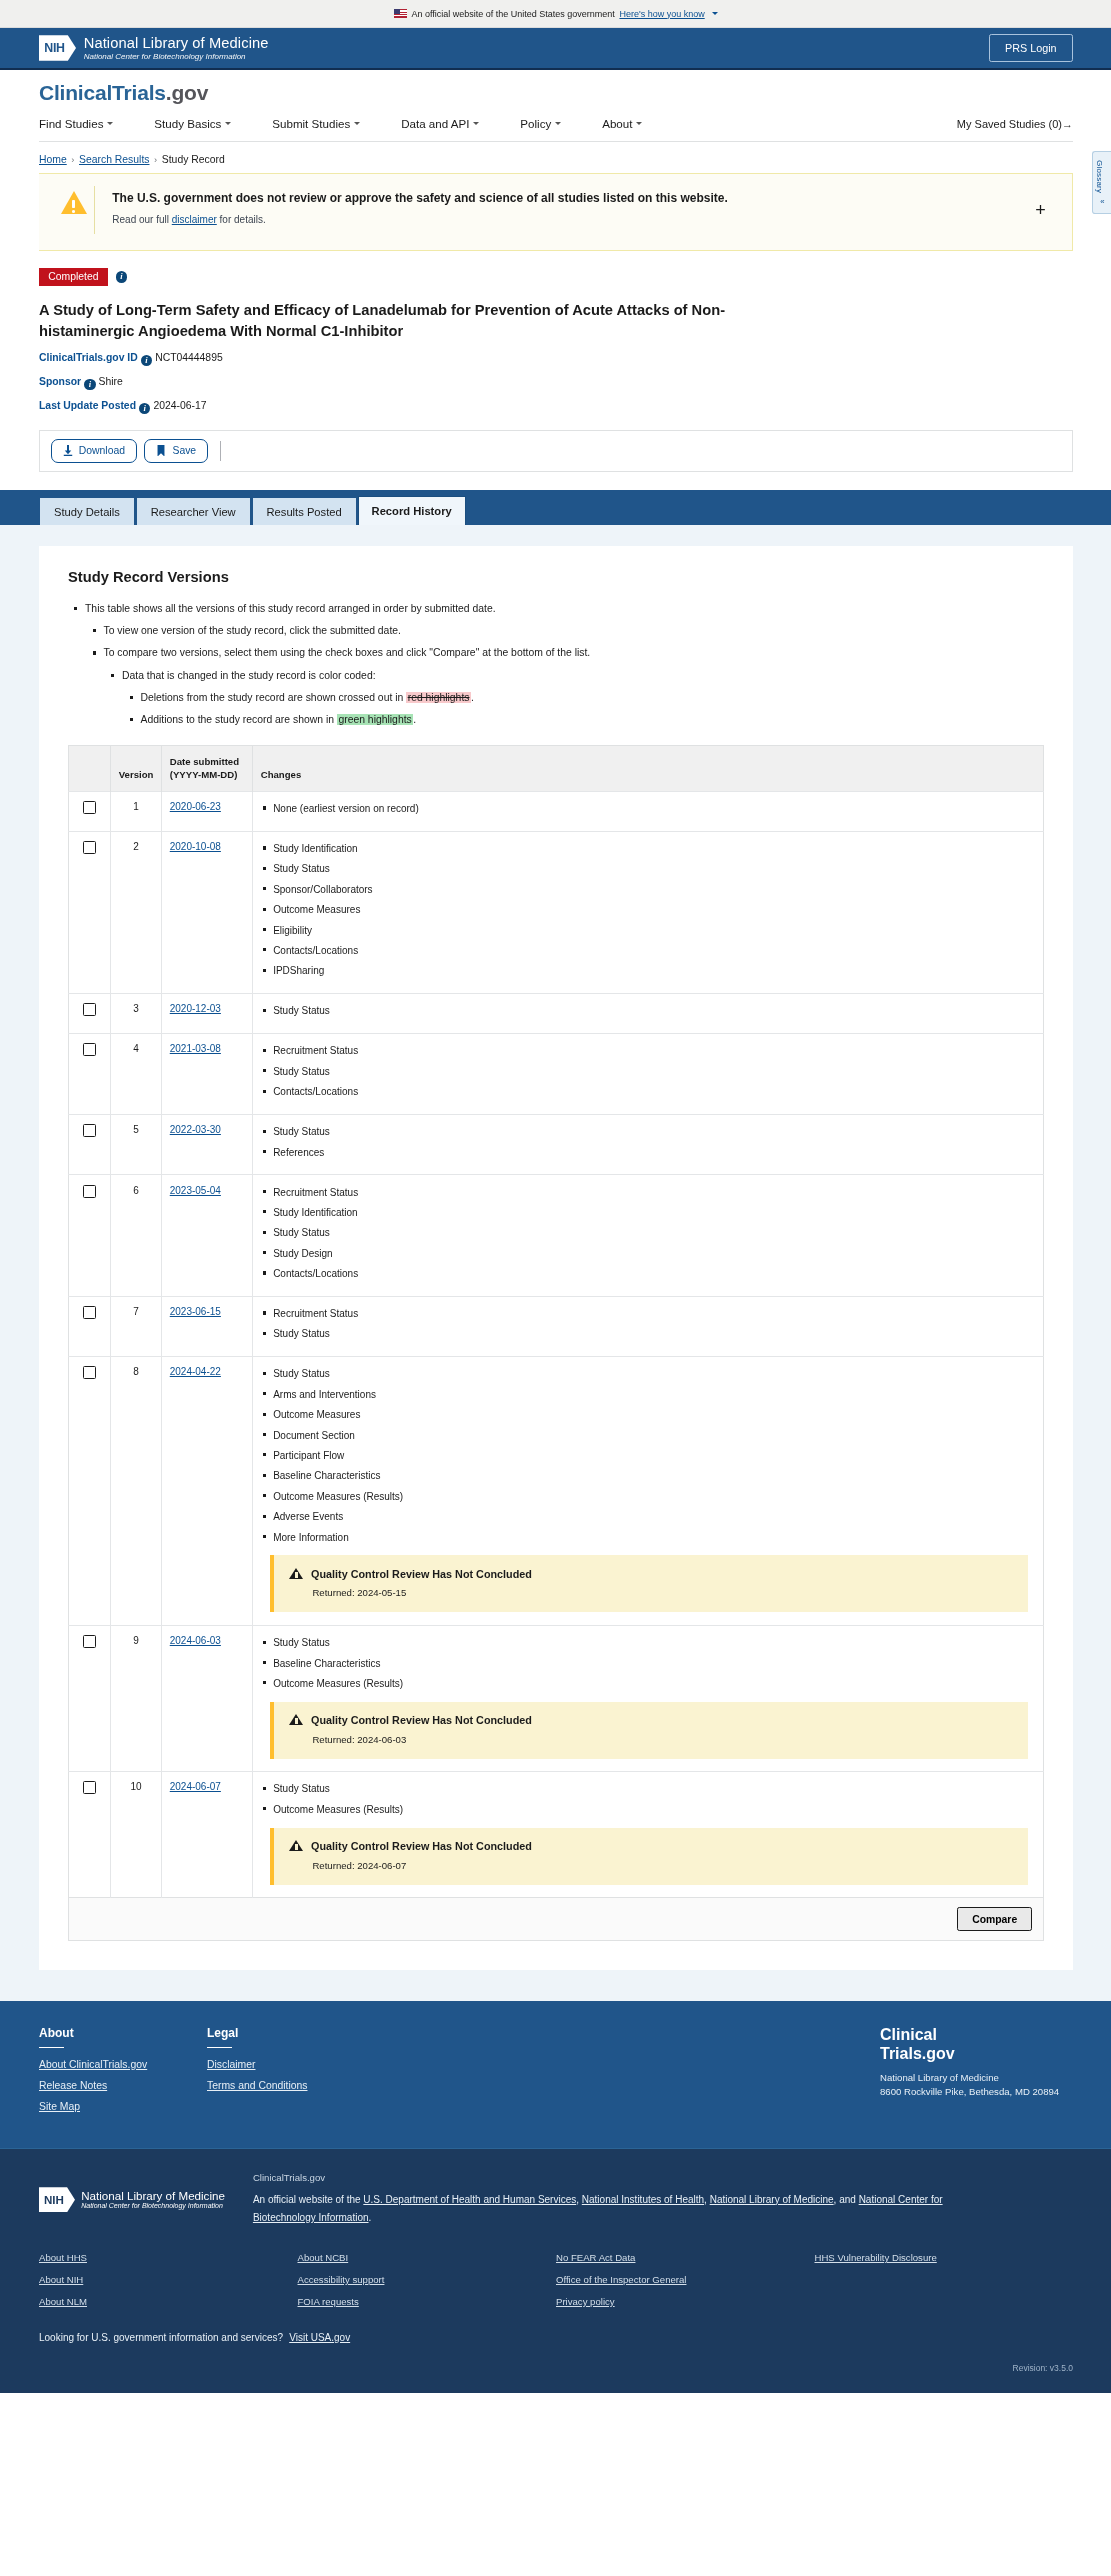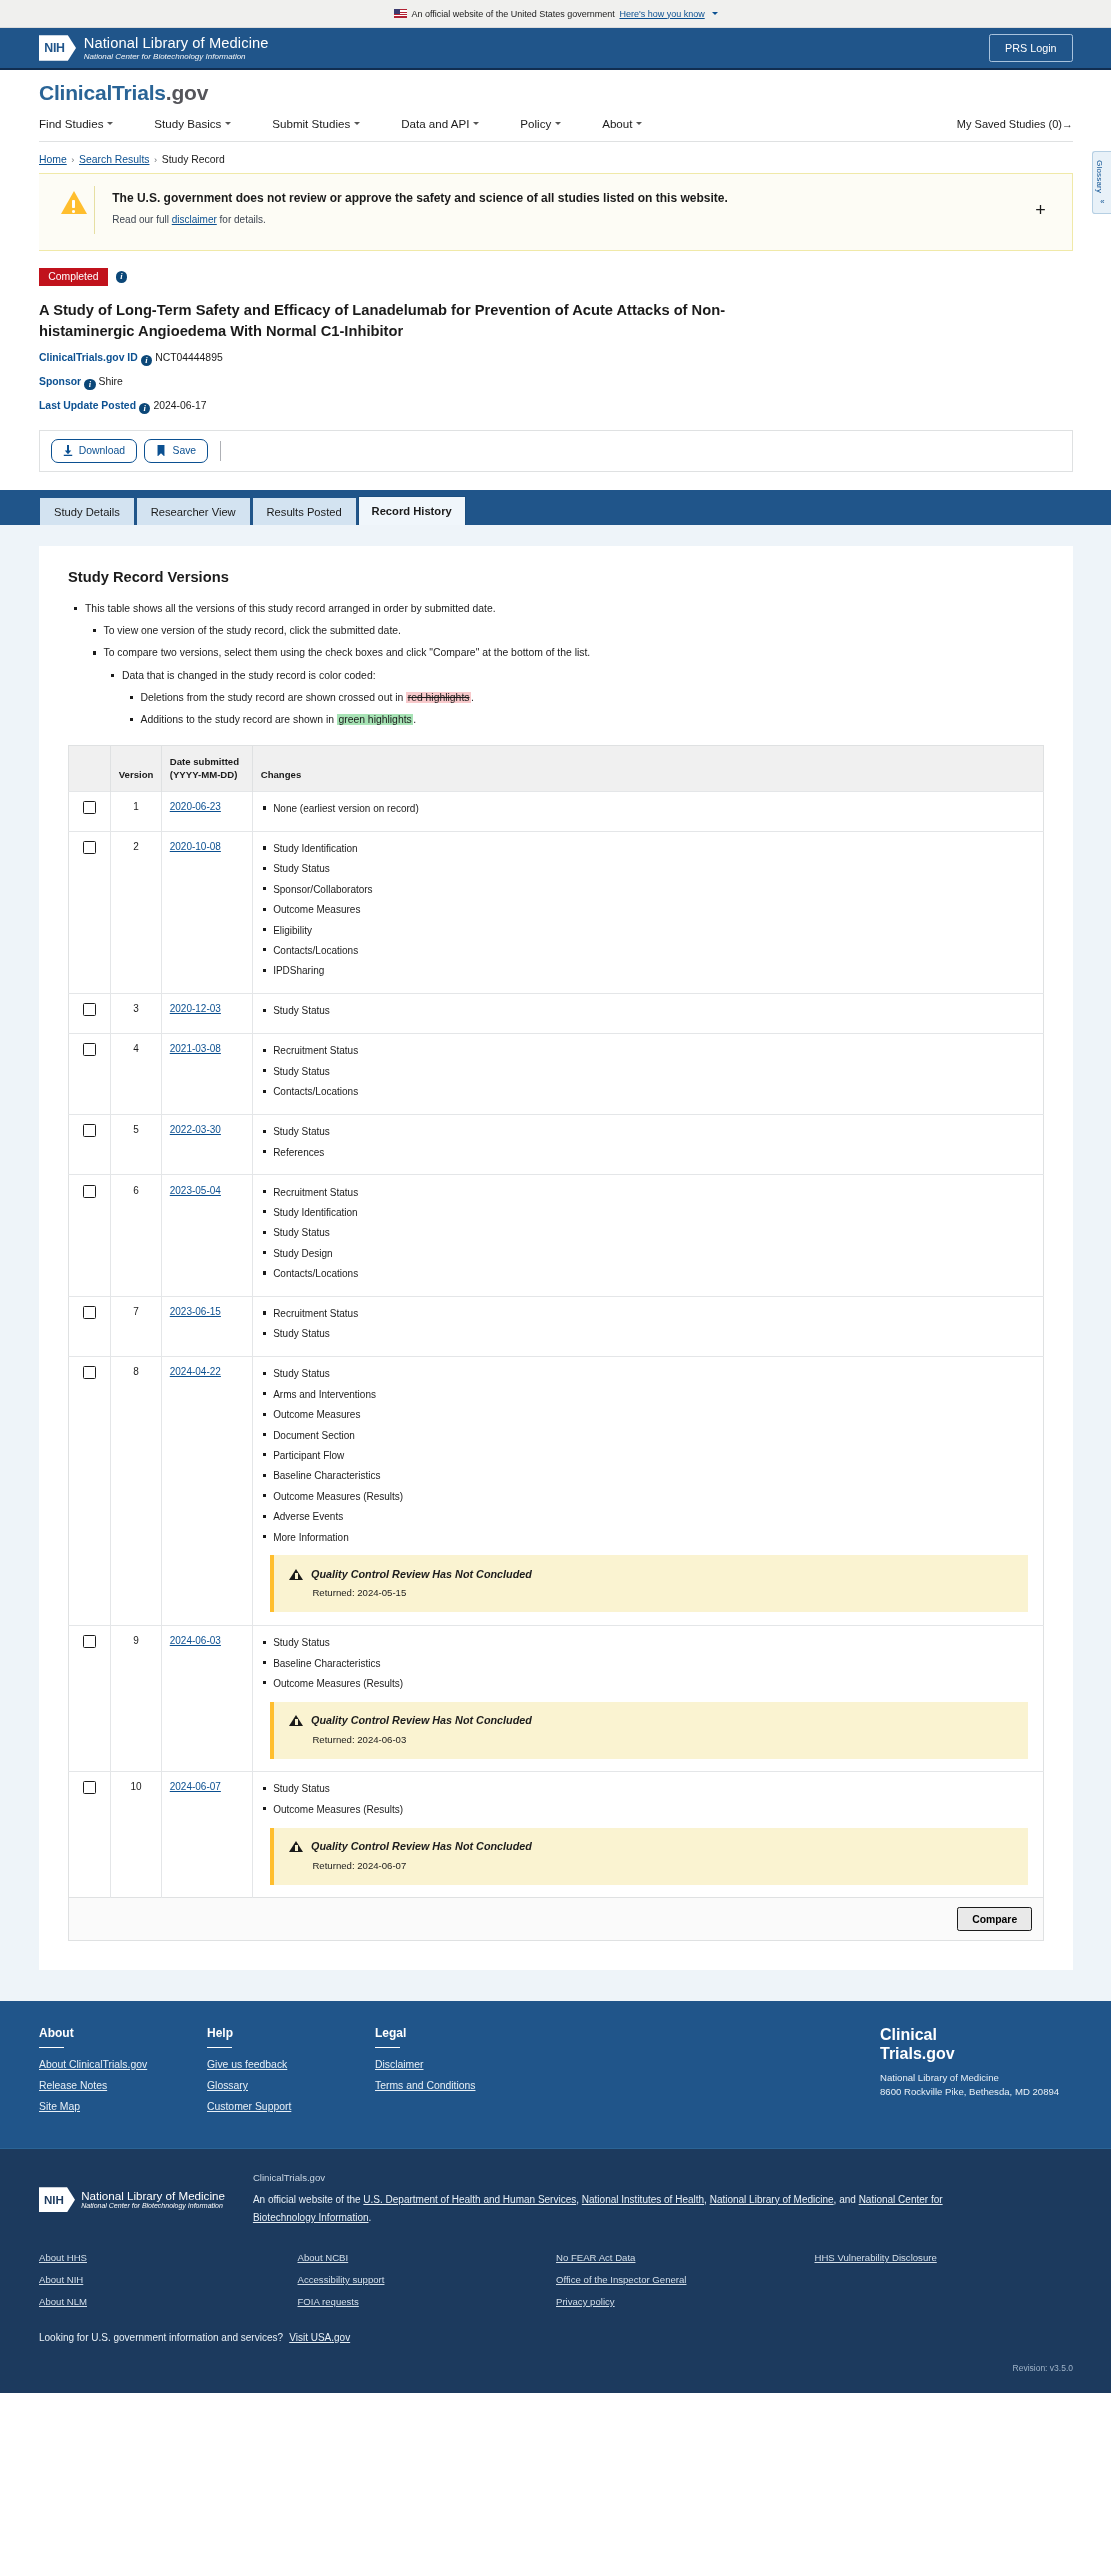--- a/index.html
+++ b/index.html
@@ -379,22 +379,22 @@
     background: #1b1b1b;
   }
 
   .qc-note {
     background: #faf3d1;
     border-left: 4.6px solid #ffbe2e;
     margin: 10.8px 7.7px 3.1px 9.3px;
     padding: 12.4px 14px 14px 15.4px;
   }
   .qc-head {
-    display: flex; align-items: flex-end; gap: 7.7px;
-    font-size: 10.8px; font-weight: bold; color: #1b1b1b; font-style: italic;
+    display: flex; align-items: flex-start; gap: 7.7px;
+    font-size: 10.8px; font-weight: bold; color: #1b1b1b;
   }
   .qc-tri {
     width: 0; height: 0;
     border-left: 7px solid transparent;
     border-right: 7px solid transparent;
     border-bottom: 11.6px solid #1b1b1b;
     position: relative;
     flex: 0 0 14px;
   }
   .qc-tri::after {
@@ -831,27 +831,20 @@
 
   <div class="footer-top">
     <div class="fcol">
       <h3>About</h3>
       <div class="rule"></div>
       <a href="#">About ClinicalTrials.gov</a>
       <a href="#">Release Notes</a>
       <a href="#">Site Map</a>
     </div>
     <div class="fcol">
-      <h3>Help</h3>
-      <div class="rule"></div>
-      <a href="#">Give us feedback</a>
-      <a href="#">Glossary</a>
-      <a href="#">Customer Support</a>
-    </div>
-    <div class="fcol">
       <h3>Legal</h3>
       <div class="rule"></div>
       <a href="#">Disclaimer</a>
       <a href="#">Terms and Conditions</a>
     </div>
     <div class="footer-brand">
       <div class="fb-title">
         <div>Clinical</div>
         <div>Trials.gov</div>
       </div>

